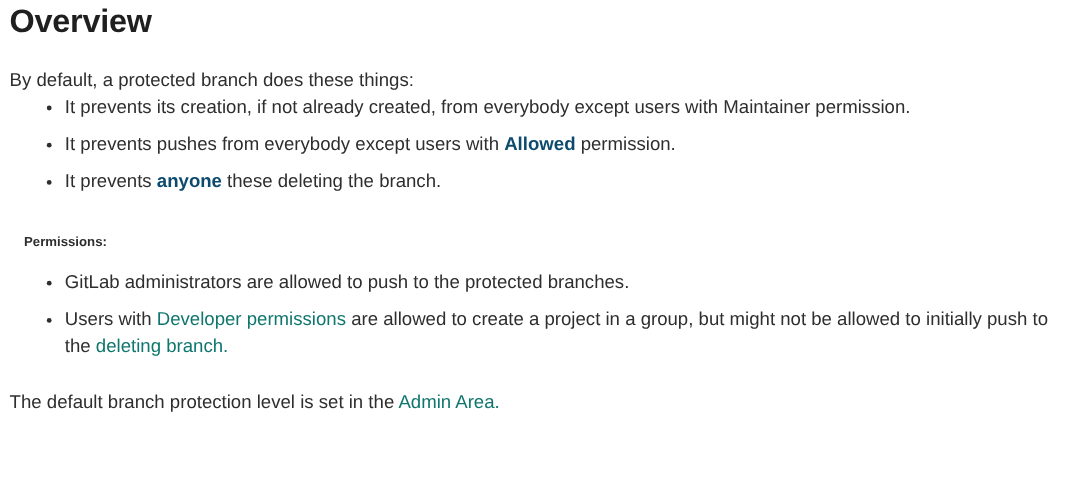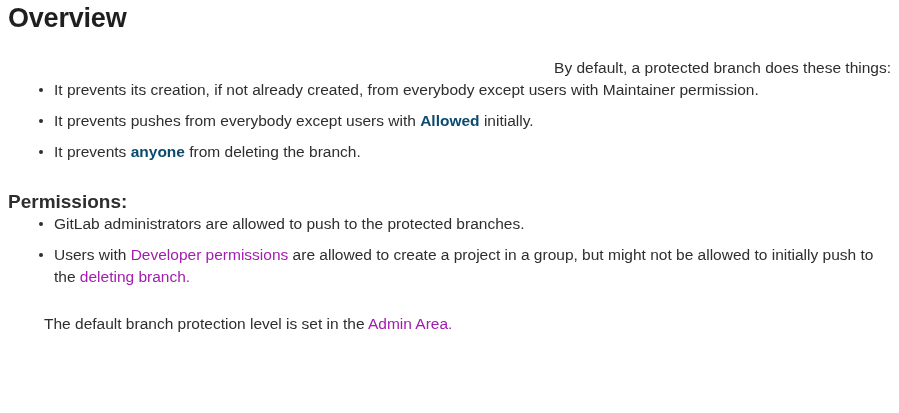--- a/index.html
+++ b/index.html
@@ -32,30 +32,28 @@
     color: #1f1f1f;
   }
   p.body-text {
     margin: 0;
     font-size: 15.5px;
     line-height: 22px;
     color: #2e2e2e;
   }
   p.intro {
     margin-top: 23px;
-    text-align: right;
   }
   p.closing {
     margin-top: 25px;
-    margin-left: 36px;
   }
   h2.section-label {
-    margin: 0;
+    margin: 12px;
     margin-top: 28px;
-    font-size: 19px;
+    font-size: 11px;
     line-height: 22px;
     font-weight: bold;
     color: #2e2e2e;
   }
   ul.bullet-list {
     margin: 0;
     padding: 0;
     list-style: none;
   }
   ul.overview-list {
@@ -82,42 +80,42 @@
     height: 4px;
     border-radius: 50%;
     background: #2e2e2e;
   }
   .bold-term {
     font-weight: bold;
     color: #0c4a6e;
   }
   a.doc-link,
   .doc-link {
-    color: #a21caf;
+    color: #0f766e;
     text-decoration: none;
   }
 </style>
 </head>
 <body>
 
 <div class="page">
 
   <h1 class="page-title">Overview</h1>
 
   <p class="body-text intro">By default, a protected branch does these things:</p>
 
   <ul class="bullet-list overview-list">
     <li>
       <span>It prevents its creation, if not already created, from everybody except users with Maintainer permission.</span><span class="bold-term"></span><span></span>
     </li>
     <li>
-      <span>It prevents pushes from everybody except users with </span><span class="bold-term">Allowed</span><span> initially.</span>
+      <span>It prevents pushes from everybody except users with </span><span class="bold-term">Allowed</span><span> permission.</span>
     </li>
     <li>
-      <span>It prevents </span><span class="bold-term">anyone</span><span> from deleting the branch.</span>
+      <span>It prevents </span><span class="bold-term">anyone</span><span> these deleting the branch.</span>
     </li>
   </ul>
 
   <h2 class="section-label">Permissions:</h2>
 
   <ul class="bullet-list permissions-list">
     <li>
       <span>GitLab administrators are allowed to push to the protected branches.</span>
     </li>
     <li>

